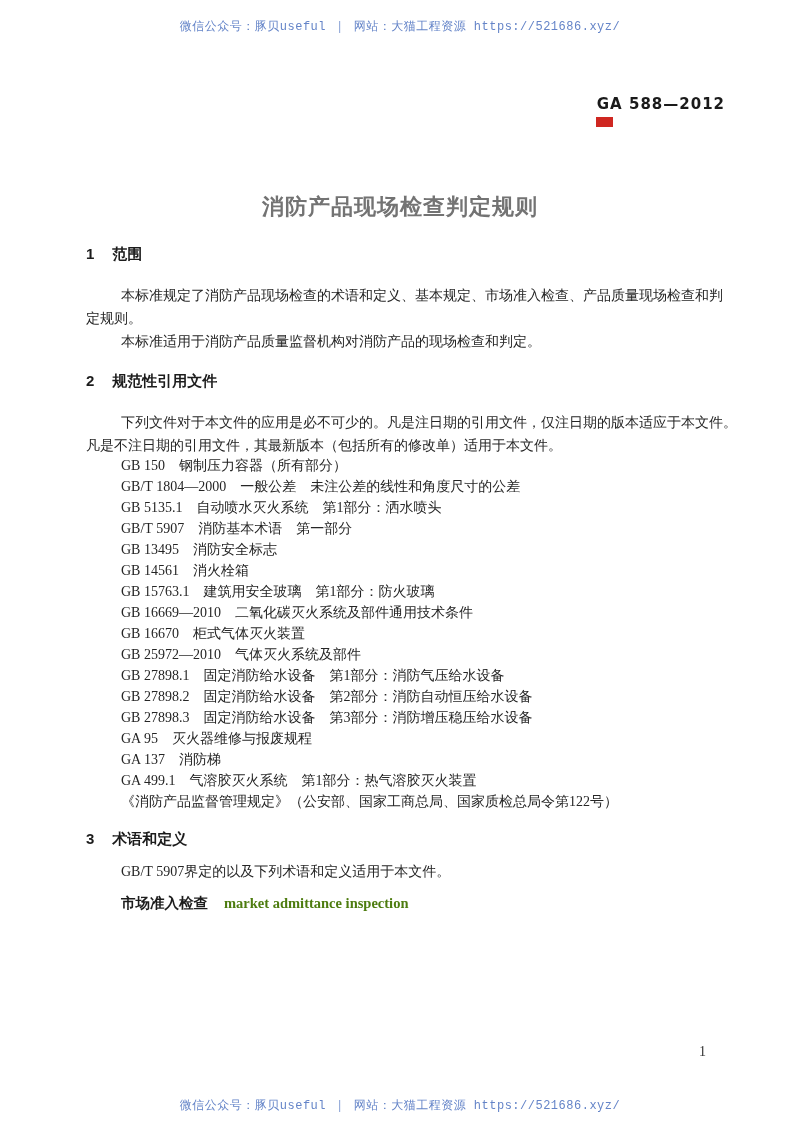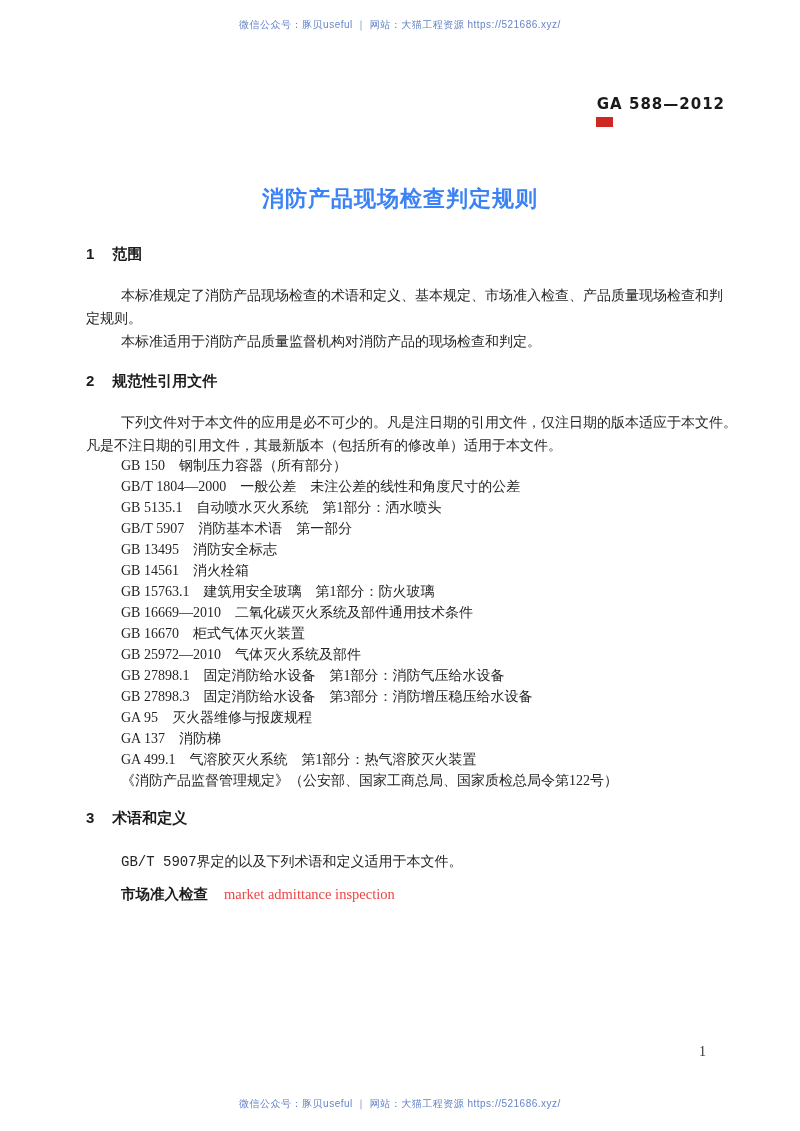--- a/index.html
+++ b/index.html
@@ -1,47 +1,47 @@
 <!DOCTYPE html>
 <html><head>
 <meta charset="utf-8">
 <style>
   html,body{margin:0;padding:0;}
   body{width:800px;height:1131px;background:#ffffff;position:relative;overflow:hidden;
        font-family:"Liberation Serif","DejaVu Serif",serif;color:#252525;}
   .abs{position:absolute;}
-  .watermark{left:0;width:800px;text-align:center;font-size:10px;letter-spacing:0.5px;
-             font-family:Liberation Sans, sans-serif;}
+  .watermark{left:0;width:800px;text-align:center;font-size:12px;letter-spacing:0.5px;
+             font-family:Liberation Mono, monospace;}
   .wm-top{top:18px;}
   .wm-bottom{top:1097px;}
   .doc-number{top:95px;right:75px;font-family:"DejaVu Sans","Liberation Sans",sans-serif;
               font-weight:600;font-size:15px;letter-spacing:1px;color:#1a1a1a;}
   .red-mark{top:117px;left:596px;width:17px;height:10px;}
-  .doc-title{top:184px;left:0;width:800px;text-align:center;
+  .doc-title{top:192px;left:0;width:800px;text-align:center;
              font-family:"Liberation Sans","DejaVu Sans",sans-serif;
-             font-weight:bold;font-size:22px;letter-spacing:1px;color:#3b82f6;}
+             font-weight:bold;font-size:22px;letter-spacing:1px;color:#737373;}
   .content{position:absolute;left:86px;top:0;width:648px;}
   .sec-h{display:flex;gap:18px;font-family:"Liberation Sans","DejaVu Sans",sans-serif;
          font-weight:bold;font-size:15px;line-height:20px;color:#1c1c1c;}
   .h1{margin-top:244px;}
   .h2{margin-top:18px;}
   .h3{margin-top:17px;}
   .para{font-size:14px;line-height:23px;}
   .p1{margin-top:20px;}
   .p2{margin-top:20px;}
-  .p3{margin-top:23px;font-family:Liberation Mono, monospace;}
+  .p3{margin-top:11px;}
   .line{white-space:nowrap;}
   .ind{text-indent:35px;}
   .refs{margin-top:-2px;font-size:14px;line-height:21px;padding-left:35px;}
   .refs .line{white-space:nowrap;}
   .sub-num{margin-top:8px;font-size:14px;line-height:23px;}
   .term-line{margin-top:9px;padding-left:35px;display:flex;gap:16px;align-items:baseline;
              font-size:14.5px;line-height:23px;}
   .term-cn{font-family:"Liberation Sans","DejaVu Sans",sans-serif;font-weight:bold;color:#1c1c1c;}
-  .term-en{font-family:"Liberation Serif","DejaVu Serif",serif;font-weight:normal;color:#ef4444;}
+  .term-en{font-family:"Liberation Serif","DejaVu Serif",serif;font-weight:bold;color:#4d7c0f;}
   .page-num{top:1044px;left:699px;font-size:14px;color:#333;}
 </style>
 </head>
 <body>
 
 <div class="abs watermark wm-top" style="color:#6484c8">微信公众号：豚贝useful ｜ 网站：大猫工程资源 https://521686.xyz/</div>
 
 <div class="abs doc-number">GA 588—2012</div>
 
 <div class="abs red-mark" style="background:#cf2721"></div>
@@ -76,20 +76,21 @@
     <div class="line">GB/T 1804—2000　一般公差　未注公差的线性和角度尺寸的公差</div>
     <div class="line">GB 5135.1　自动喷水灭火系统　第1部分：洒水喷头</div>
     <div class="line">GB/T 5907　消防基本术语　第一部分</div>
     <div class="line">GB 13495　消防安全标志</div>
     <div class="line">GB 14561　消火栓箱</div>
     <div class="line">GB 15763.1　建筑用安全玻璃　第1部分：防火玻璃</div>
     <div class="line">GB 16669—2010　二氧化碳灭火系统及部件通用技术条件</div>
     <div class="line">GB 16670　柜式气体灭火装置</div>
     <div class="line">GB 25972—2010　气体灭火系统及部件</div>
     <div class="line">GB 27898.1　固定消防给水设备　第1部分：消防气压给水设备</div>
+    <div class="line">GB 27898.2　固定消防给水设备　第2部分：消防自动恒压给水设备</div>
     <div class="line">GB 27898.3　固定消防给水设备　第3部分：消防增压稳压给水设备</div>
     <div class="line">GA 95　灭火器维修与报废规程</div>
     <div class="line">GA 137　消防梯</div>
     <div class="line">GA 499.1　气溶胶灭火系统　第1部分：热气溶胶灭火装置</div>
     <div class="line">《消防产品监督管理规定》（公安部、国家工商总局、国家质检总局令第122号）</div>
   </div>
 
   <div class="sec-h h3">
     <span>3</span>
     <span>术语和定义</span>

